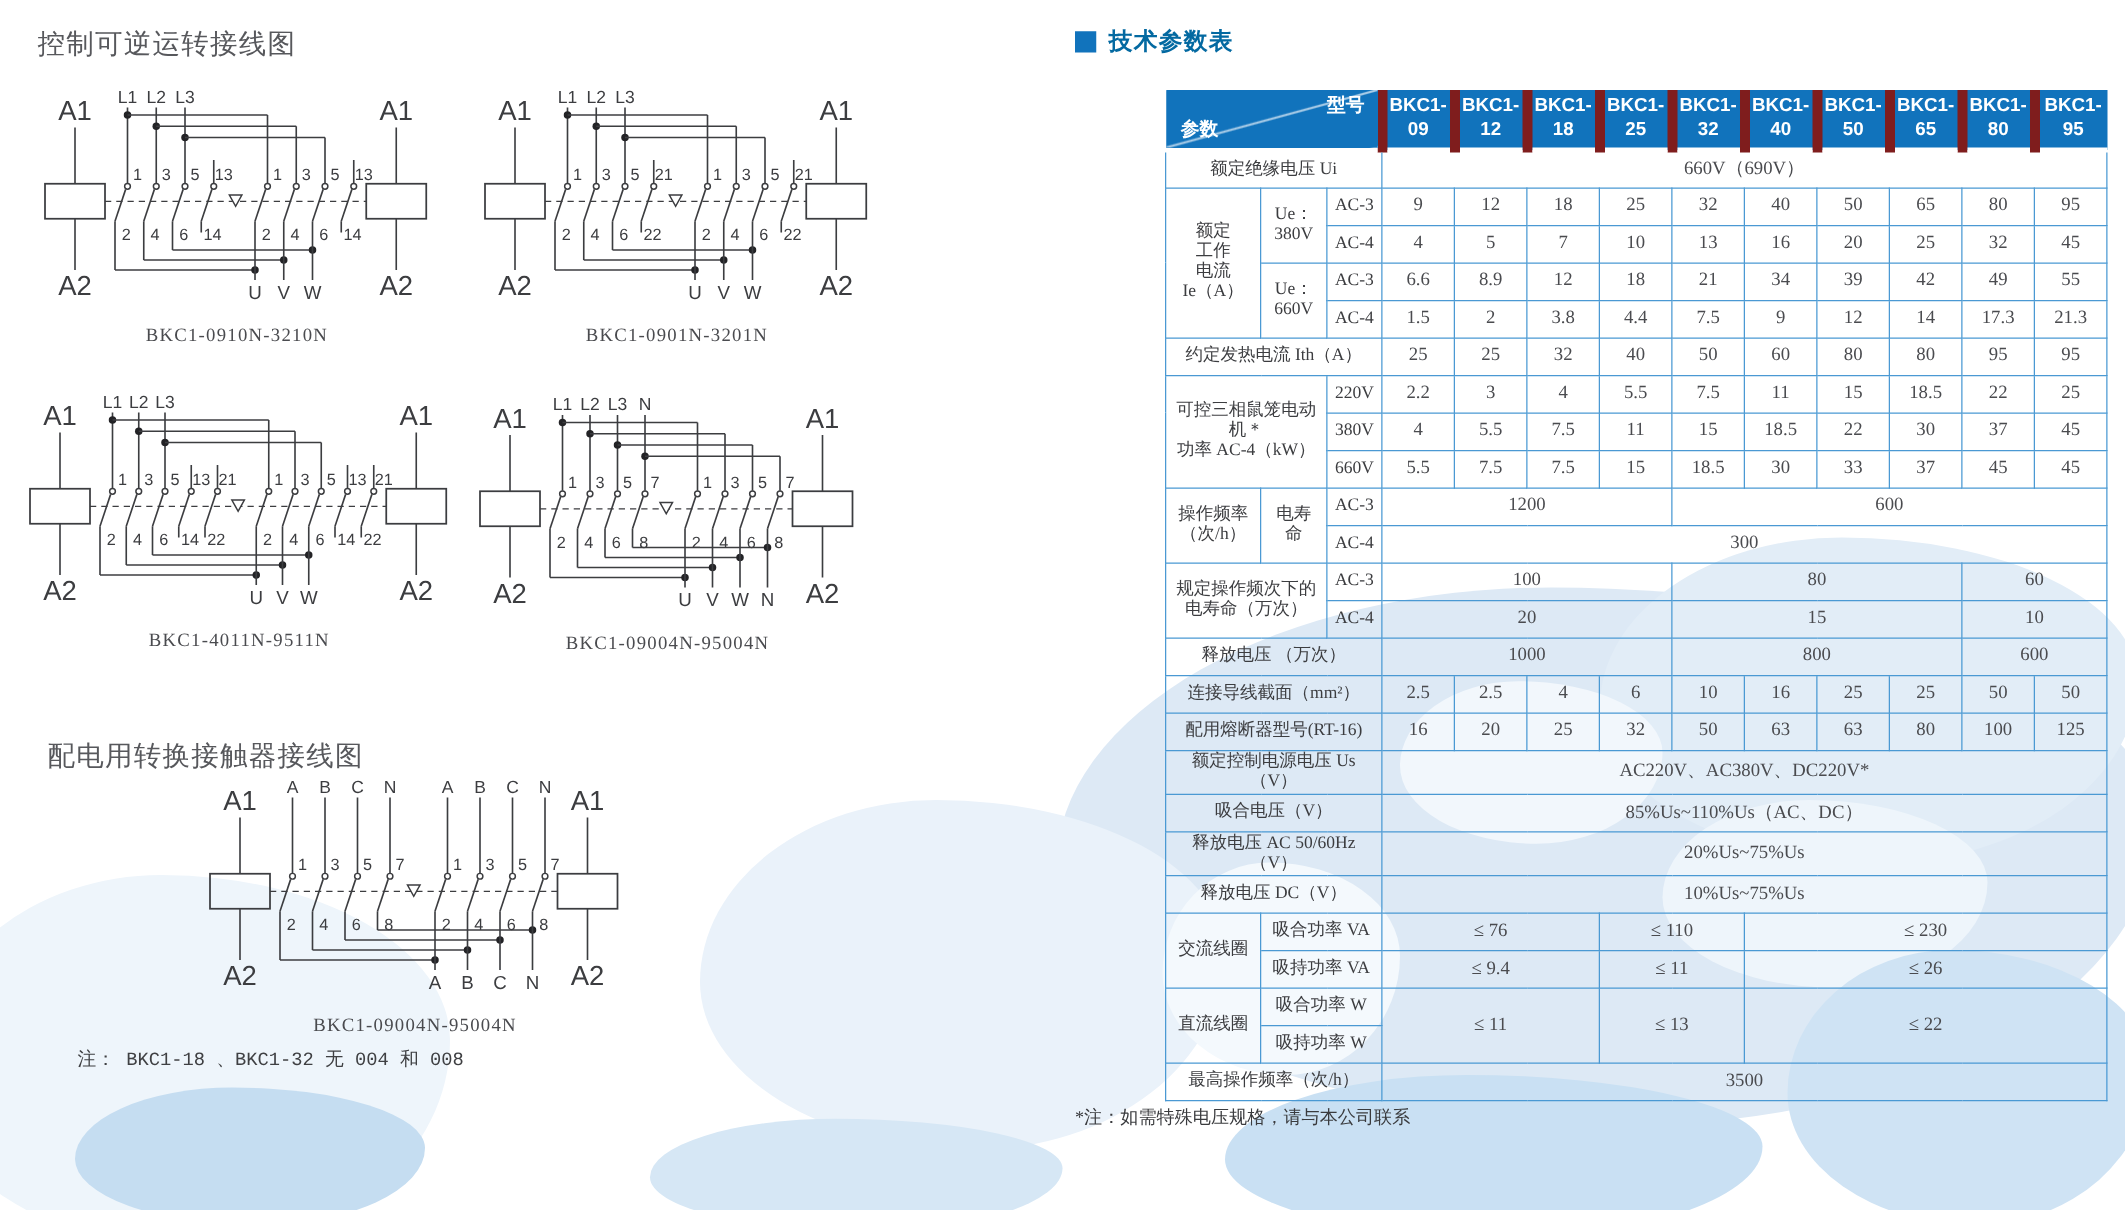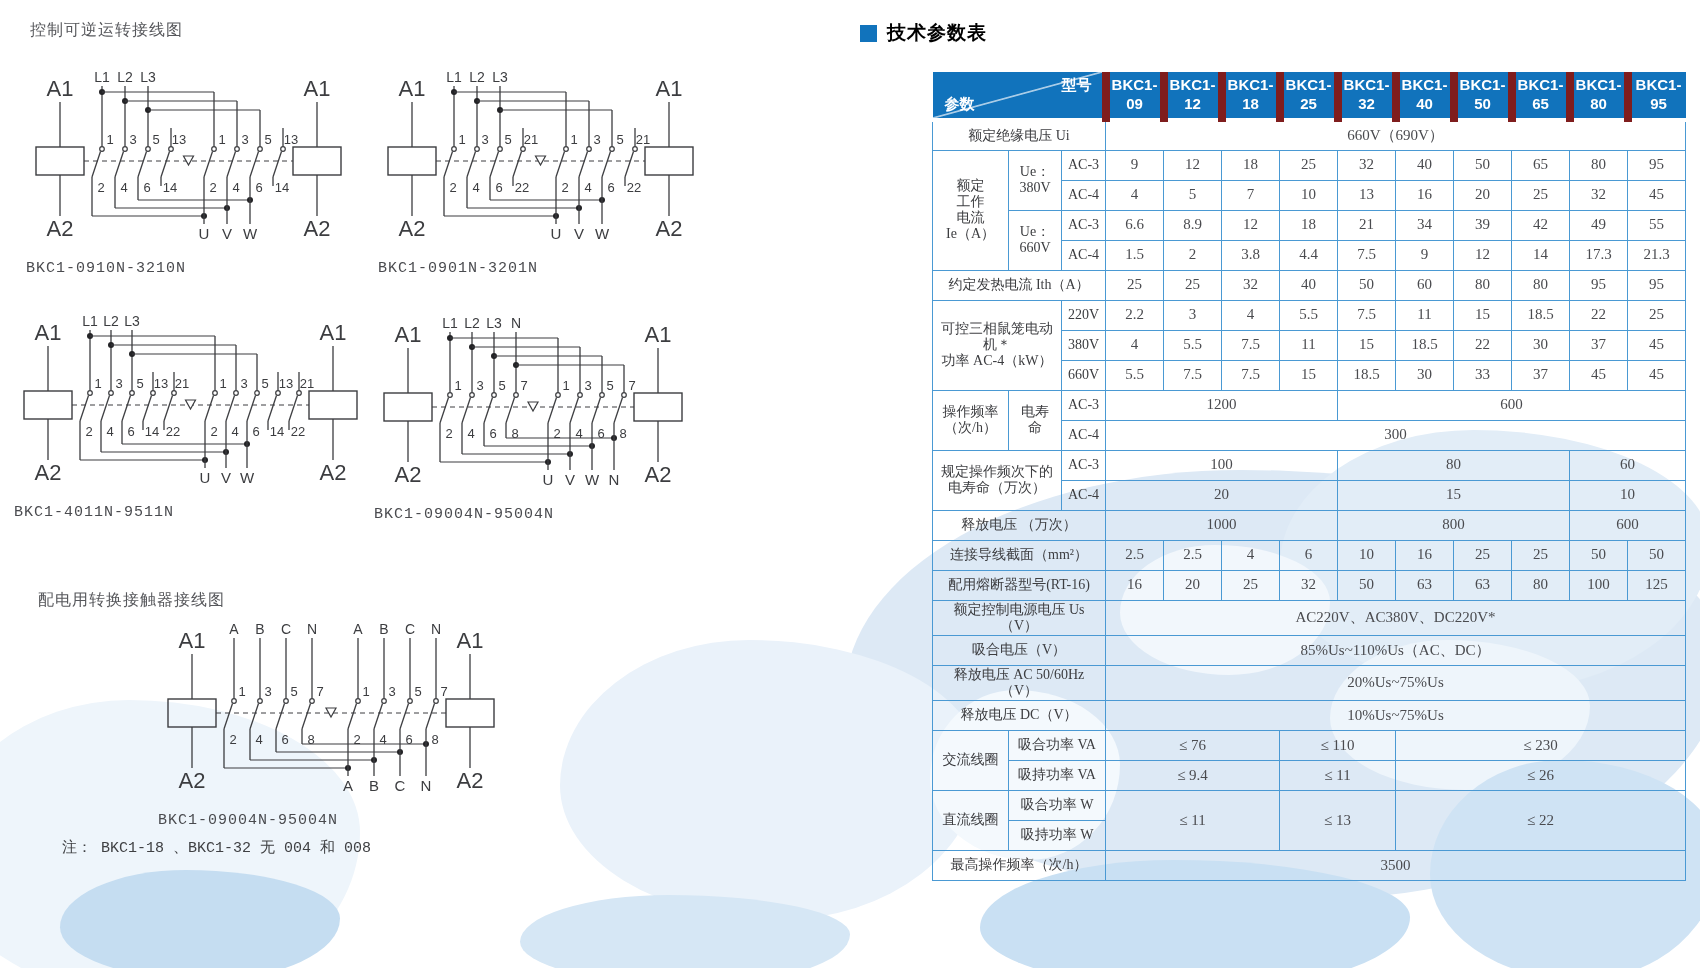--- a/index.html
+++ b/index.html
@@ -19,35 +19,35 @@
   .b7{left:1430px;top:760px;width:290px;height:220px;background:#cfe3f4}
   .b8{left:520px;top:895px;width:330px;height:90px;background:#d6e7f5}
   .b9{left:1120px;top:545px;width:210px;height:130px;background:#f2f7fc}
   .b10{left:1330px;top:640px;width:260px;height:150px;background:#eef5fb}
   .b11{left:930px;top:690px;width:190px;height:170px;background:#f4f9fd}
 
   .panel{position:absolute;inset:0;z-index:1}
 
   
   .ltitle{position:absolute;left:30px;top:20px;font-family:"Liberation Serif",serif;
-          font-size:16px;color:#57585c;letter-spacing:1px}
+          font-size:22px;color:#57585c;letter-spacing:1px}
   .ltitle.l2{left:38px;top:590px}
   .diagram{position:absolute}
   #d0{left:26px;top:66px} #d1{left:378px;top:66px}
   #d2{left:14px;top:310px} #d3{left:374px;top:312px}
   #d4{left:158px;top:618px}
-  .dcap{text-align:left;margin-top:12px;font-family:Liberation Mono, monospace;
+  .dcap{text-align:center;margin-top:12px;font-family:Liberation Serif, serif;
         font-size:15px;color:#4a4b4f;letter-spacing:1px}
   .lnote{position:absolute;left:62px;top:838px;font-family:Liberation Mono, monospace;
          font-size:15px;color:#3f4043}
 
   
   .rhead{position:absolute;left:860px;top:20px;display:flex;align-items:center}
   .sq{display:inline-block;width:17px;height:17px;background:#1173bc;margin-right:10px}
-  .rtitle{font-size:19px;font-weight:bold;color:#000000;letter-spacing:1px}
+  .rtitle{font-size:19px;font-weight:bold;color:#0369a1;letter-spacing:1px}
 
   .spec-table{position:absolute;left:932px;top:72px;border-collapse:collapse;
               table-layout:fixed;width:753px;background:transparent}
   .spec-table th{background:#1173bc;color:#fff;font-weight:bold;font-size:15px;
                  line-height:1.25;height:48px;border:0;border-bottom:4px solid #fff;
                  padding:0;text-align:center;vertical-align:middle}
   .spec-table th+th{border-left:8px solid #7f1d1d}
   .spec-table th.corner{position:relative;
       background-image:linear-gradient(to bottom right,
         transparent calc(50% - 1.3px), #a9cce7 calc(50% - .4px),
@@ -795,14 +795,15 @@
           <td colspan="2" class="lab">吸持功率 W</td>
         </tr>
         <tr>
           <td colspan="3" class="lab">最高操作频率（次/h）</td>
           <td colspan="10">3500</td>
         </tr>
       </tbody>
   </table>
 
   <div class="rnotes">
+    <div>*注：如需特殊电压规格，请与本公司联系</div>
   </div>
 </div>
 
 </body></html>

